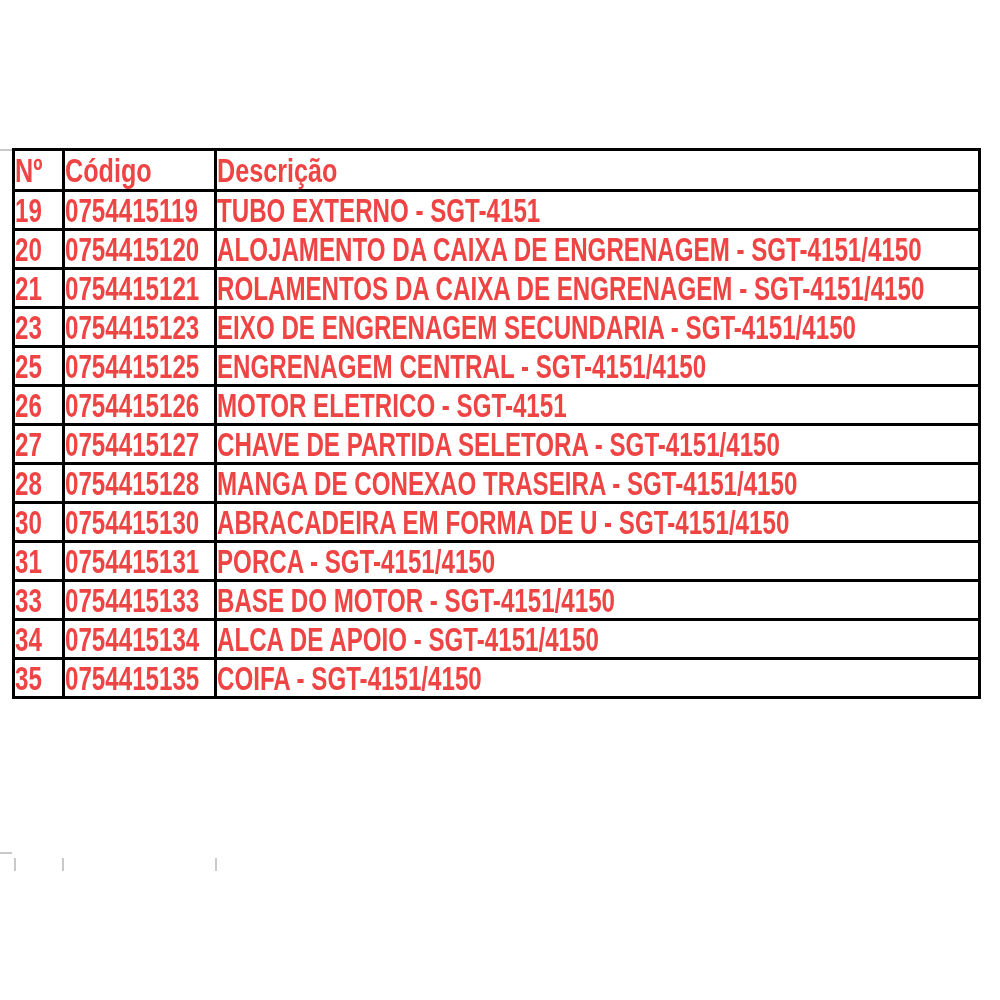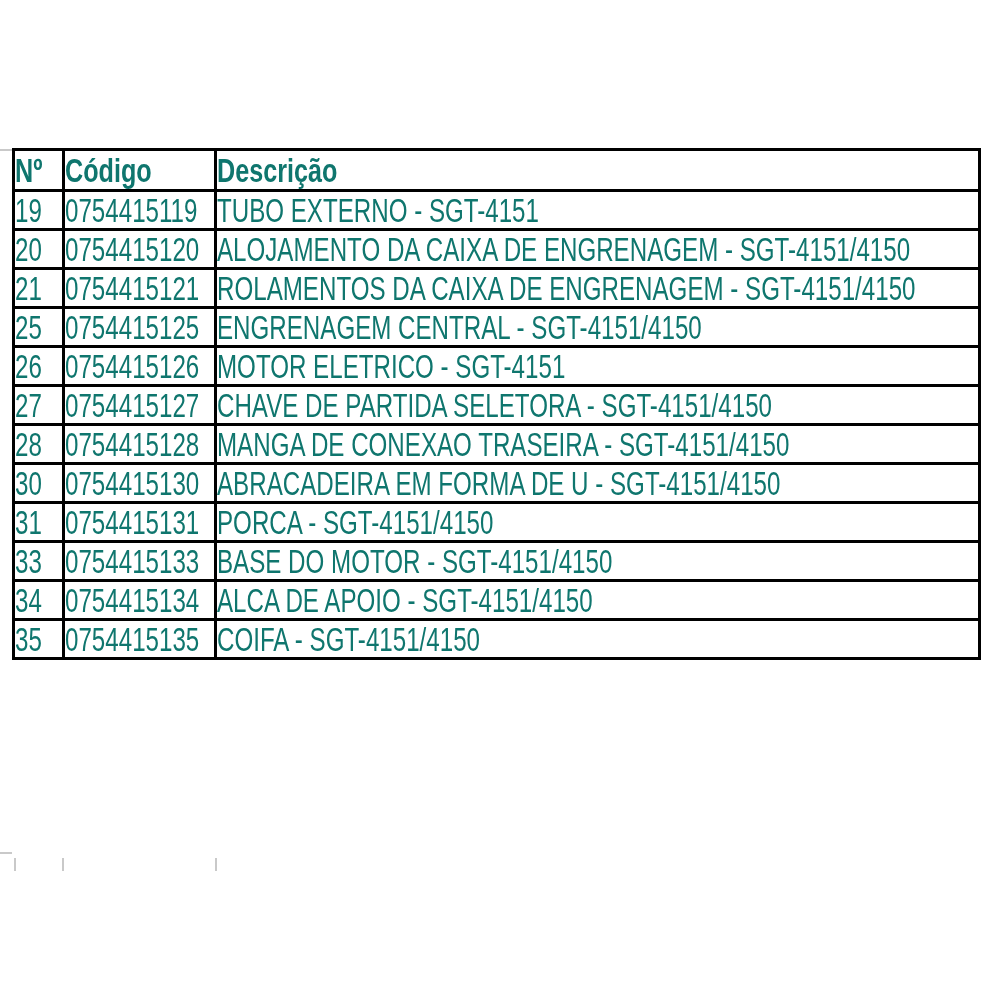--- a/index.html
+++ b/index.html
@@ -23,28 +23,28 @@
     border-collapse: collapse;
     table-layout: fixed;
     background: #ffffff;
   }
   table.parts th,
   table.parts td {
     border: 3px solid #000000;
     padding: 0;
     vertical-align: middle;
     background: #ffffff;
-    color: #0f766e;
+    color: #ef4444;
     font-size: 34px;
     line-height: 36px;
     overflow: hidden;
     white-space: nowrap;
   }
   table.parts thead tr { height: 41px; }
-  table.parts tbody tr { height: 39px; }
+  table.parts tbody tr { height: 39px; font-weight: bold; }
   col.c-num  { width: 50px; }
   col.c-code { width: 152px; }
   col.c-desc { width: 764px; }
   th.h-num, td.d-num   { padding-left: 7px; }
   th.h-code, td.d-code { padding-left: 4px; }
   th.h-desc, td.d-desc { padding-left: 6px; margin-top: 16px; }
   table.parts th { text-align: left; font-weight: bold; }
   
   .cx {
     display: inline-block;
@@ -101,20 +101,25 @@
         <td class="d-num"><span class="cx">20</span></td>
         <td class="d-code"><span class="cx">0754415120</span></td>
         <td class="d-desc"><span class="cx">ALOJAMENTO DA CAIXA DE ENGRENAGEM - SGT-4151/4150</span></td>
       </tr>
       <tr>
         <td class="d-num"><span class="cx">21</span></td>
         <td class="d-code"><span class="cx">0754415121</span></td>
         <td class="d-desc"><span class="cx">ROLAMENTOS DA CAIXA DE ENGRENAGEM - SGT-4151/4150</span></td>
       </tr>
       <tr>
+        <td class="d-num"><span class="cx">23</span></td>
+        <td class="d-code"><span class="cx">0754415123</span></td>
+        <td class="d-desc"><span class="cx">EIXO DE ENGRENAGEM SECUNDARIA - SGT-4151/4150</span></td>
+      </tr>
+      <tr>
         <td class="d-num"><span class="cx">25</span></td>
         <td class="d-code"><span class="cx">0754415125</span></td>
         <td class="d-desc"><span class="cx">ENGRENAGEM CENTRAL - SGT-4151/4150</span></td>
       </tr>
       <tr>
         <td class="d-num"><span class="cx">26</span></td>
         <td class="d-code"><span class="cx">0754415126</span></td>
         <td class="d-desc"><span class="cx">MOTOR ELETRICO - SGT-4151</span></td>
       </tr>
       <tr>

